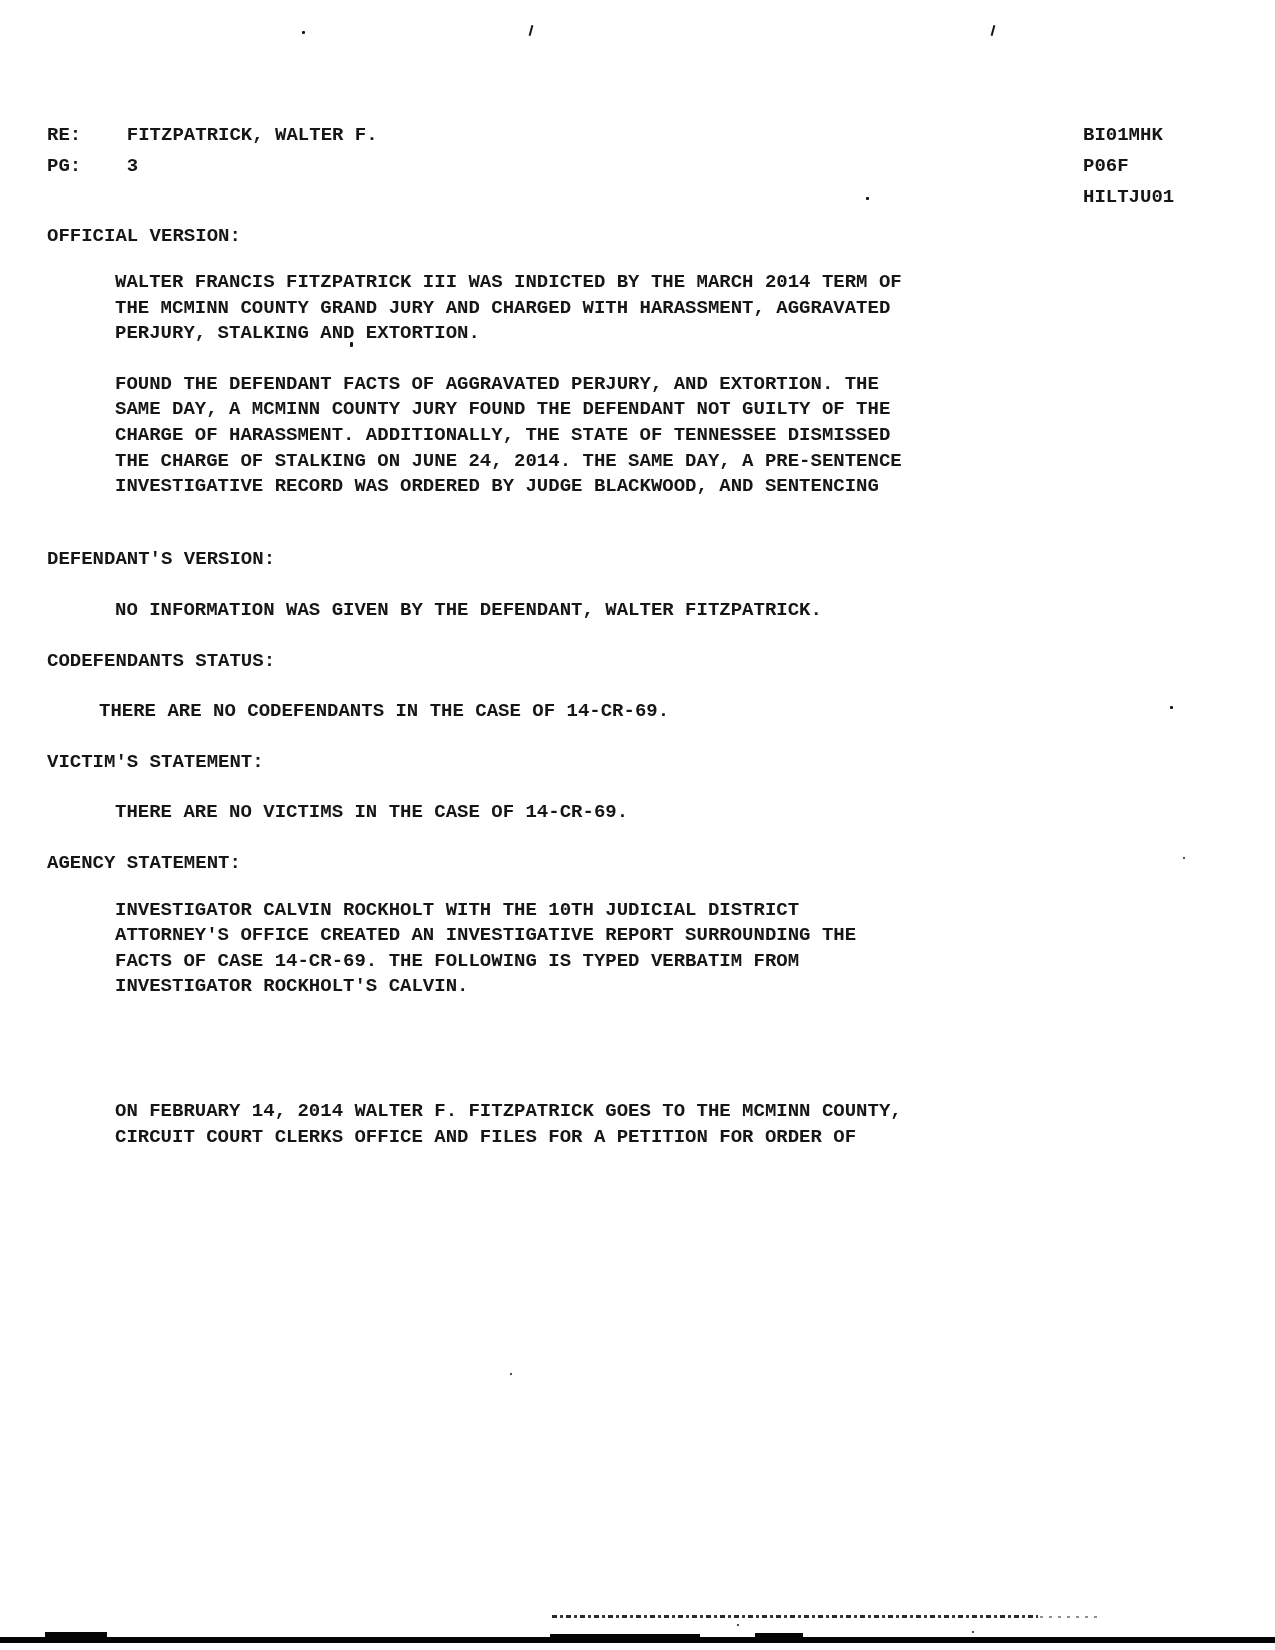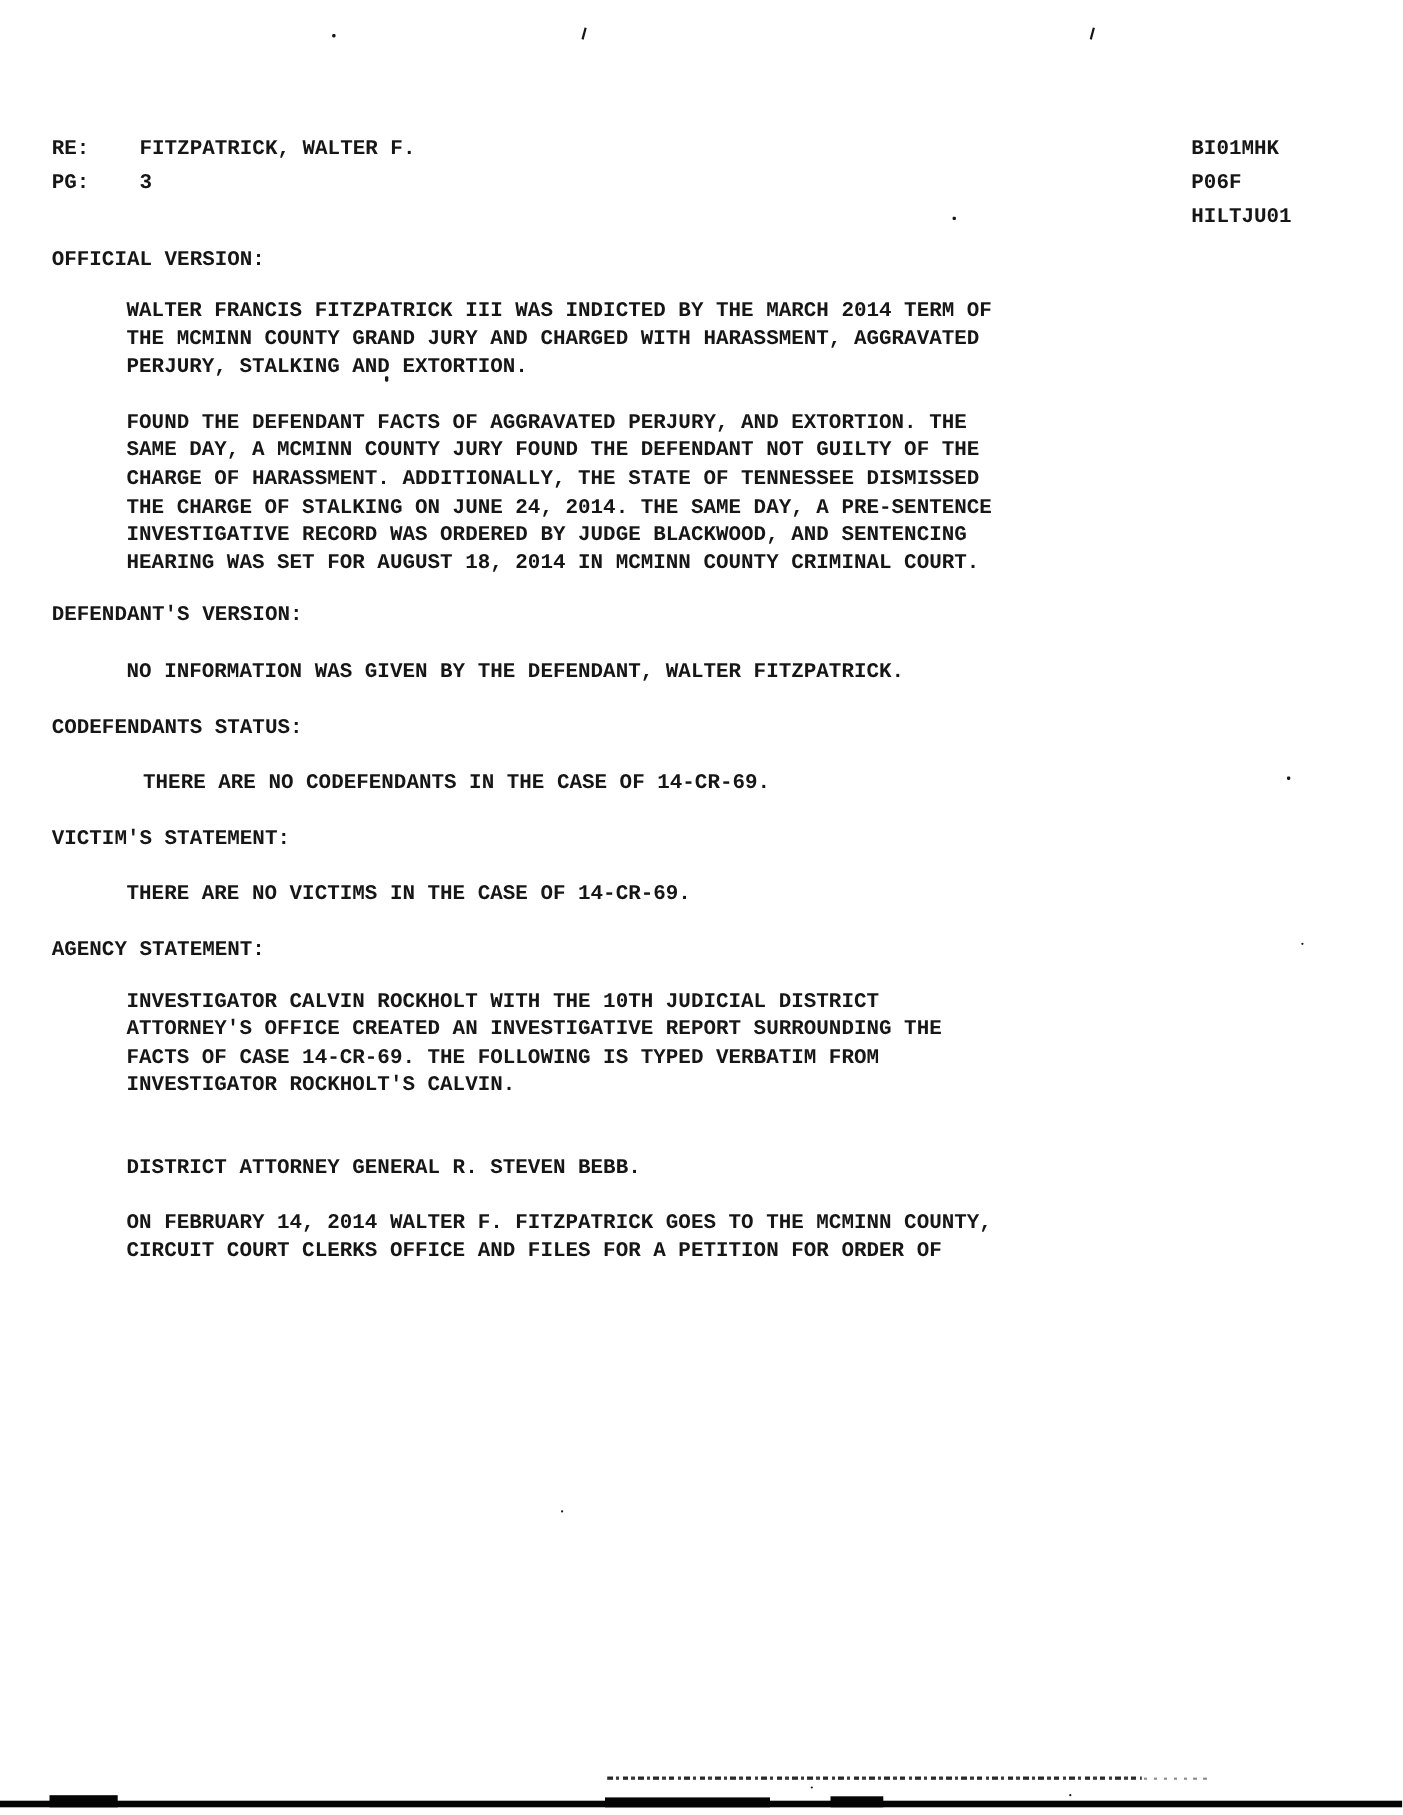--- a/index.html
+++ b/index.html
@@ -45,37 +45,35 @@
 
   <div class="ln" style="left:47px;top:225px">OFFICIAL VERSION:</div>
   <div class="ln" style="left:115px;top:271px">WALTER FRANCIS FITZPATRICK III WAS INDICTED BY THE MARCH 2014 TERM OF</div>
   <div class="ln" style="left:115px;top:322px">PERJURY, STALKING AND EXTORTION.</div>
   <div class="ln" style="left:115px;top:297px">THE MCMINN COUNTY GRAND JURY AND CHARGED WITH HARASSMENT, AGGRAVATED</div>
   <div class="ln" style="left:115px;top:373px">FOUND THE DEFENDANT FACTS OF AGGRAVATED PERJURY, AND EXTORTION. THE</div>
   <div class="ln" style="left:115px;top:398px">SAME DAY, A MCMINN COUNTY JURY FOUND THE DEFENDANT NOT GUILTY OF THE</div>
   <div class="ln" style="left:115px;top:424px">CHARGE OF HARASSMENT. ADDITIONALLY, THE STATE OF TENNESSEE DISMISSED</div>
   <div class="ln" style="left:115px;top:450px">THE CHARGE OF STALKING ON JUNE 24, 2014. THE SAME DAY, A PRE-SENTENCE</div>
   <div class="ln" style="left:115px;top:475px">INVESTIGATIVE RECORD WAS ORDERED BY JUDGE BLACKWOOD, AND SENTENCING</div>
-  <div class="ln" style="left:115px;top:500px">HEARING WAS SET FOR AUGUST 18, 2014 IN MCMINN COUNTY CRIMINAL COURT.</div>
 
   <div class="ln" style="left:47px;top:548px">DEFENDANT'S VERSION:</div>
   <div class="ln" style="left:115px;top:599px">NO INFORMATION WAS GIVEN BY THE DEFENDANT, WALTER FITZPATRICK.</div>
 
   <div class="ln" style="left:47px;top:650px">CODEFENDANTS STATUS:</div>
-  <div class="ln" style="left:130px;top:700px">THERE ARE NO CODEFENDANTS IN THE CASE OF 14-CR-69.</div>
+  <div class="ln" style="left:99px;top:700px">THERE ARE NO CODEFENDANTS IN THE CASE OF 14-CR-69.</div>
 
   <div class="ln" style="left:47px;top:751px">VICTIM'S STATEMENT:</div>
   <div class="ln" style="left:115px;top:801px">THERE ARE NO VICTIMS IN THE CASE OF 14-CR-69.</div>
 
   <div class="ln" style="left:47px;top:852px">AGENCY STATEMENT:</div>
   <div class="ln" style="left:115px;top:899px">INVESTIGATOR CALVIN ROCKHOLT WITH THE 10TH JUDICIAL DISTRICT</div>
   <div class="ln" style="left:115px;top:924px">ATTORNEY'S OFFICE CREATED AN INVESTIGATIVE REPORT SURROUNDING THE</div>
   <div class="ln" style="left:115px;top:950px">FACTS OF CASE 14-CR-69. THE FOLLOWING IS TYPED VERBATIM FROM</div>
   <div class="ln" style="left:115px;top:975px">INVESTIGATOR ROCKHOLT'S CALVIN.</div>
-  <div class="ln" style="left:115px;top:1050px">DISTRICT ATTORNEY GENERAL R. STEVEN BEBB.</div>
   <div class="ln" style="left:115px;top:1100px">ON FEBRUARY 14, 2014 WALTER F. FITZPATRICK GOES TO THE MCMINN COUNTY,</div>
   <div class="ln" style="left:115px;top:1126px">CIRCUIT COURT CLERKS OFFICE AND FILES FOR A PETITION FOR ORDER OF</div>
 
   <div class="speck" style="left:302px;top:31px;width:3px;height:3px"></div>
   <div class="slash" style="left:530px;top:25px;width:2px;height:11px"></div>
   <div class="slash" style="left:992px;top:25px;width:2px;height:11px"></div>
   <div class="speck" style="left:866px;top:197px;width:3px;height:3px"></div>
   <div class="speck" style="left:350px;top:342px;width:3px;height:5px"></div>
   <div class="speck" style="left:1170px;top:706px;width:3px;height:3px"></div>
   <div class="speck" style="left:1183px;top:857px;width:2px;height:2px"></div>

